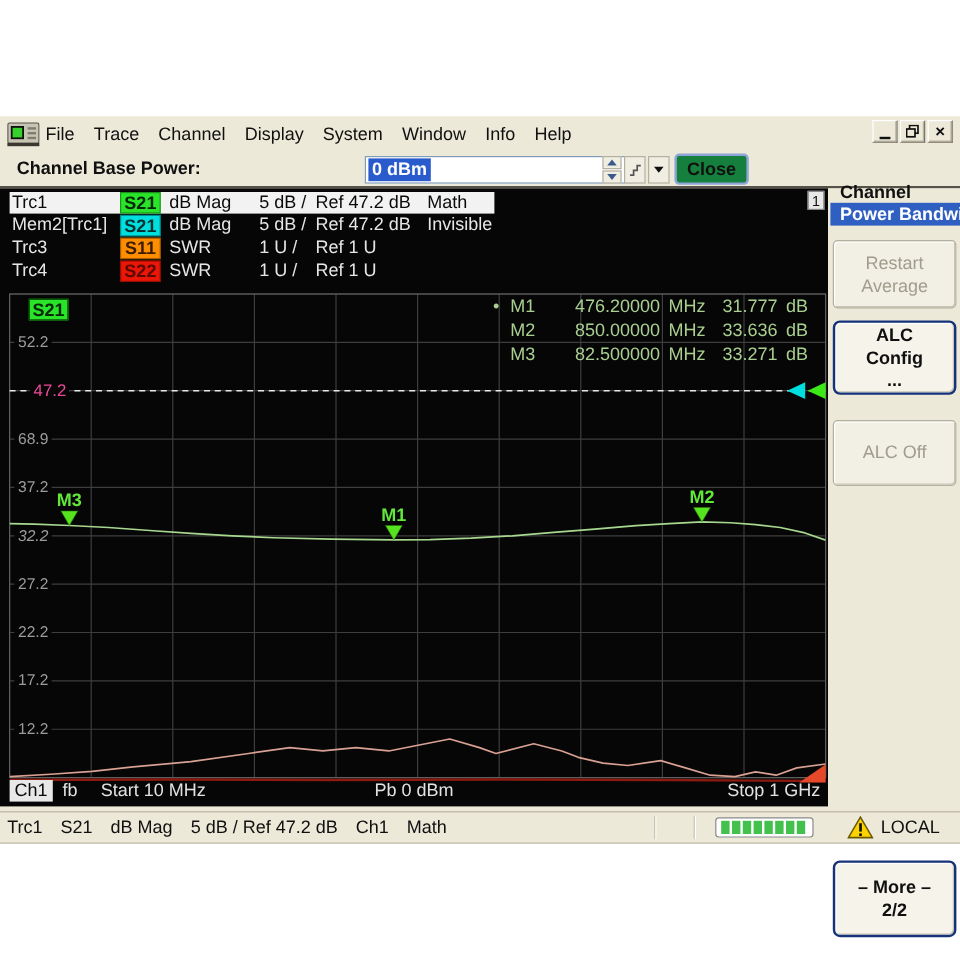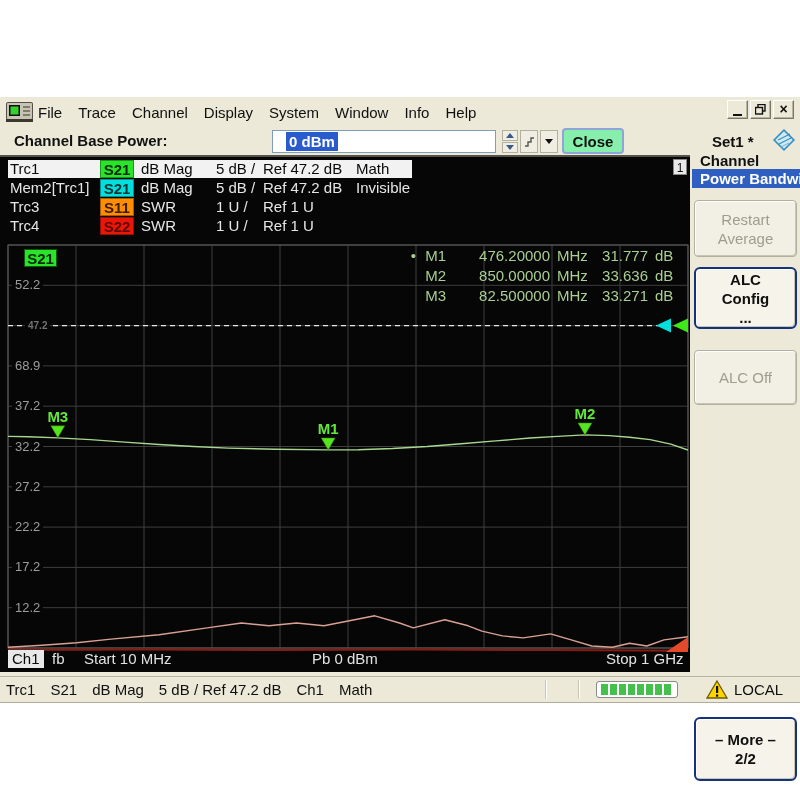--- a/index.html
+++ b/index.html
@@ -12,46 +12,46 @@
   .app-icon{position:absolute;left:6px;top:4px;width:27px;height:21px;display:block;}
   .menu-items{position:absolute;left:38px;top:0;height:30px;display:flex;align-items:center;}
   .menu-item{font-size:15px;color:#101010;margin-right:16px;cursor:default;}
   .win-btns{position:absolute;right:6px;top:3px;display:flex;gap:2px;}
   .winbtn{width:21px;height:19px;background:#ece9d8;border:1px solid #fff;border-right-color:#7a7668;border-bottom-color:#7a7668;box-shadow:inset -1px -1px 0 #b8b4a4;font-size:14px;line-height:13px;font-weight:bold;color:#101010;padding:0;display:flex;align-items:center;justify-content:center;}
   .min-glyph{display:block;width:9px;height:2px;background:#101010;margin-top:10px;}
 
   
   .toolbar{position:absolute;left:0;top:30px;width:800px;height:30px;background:#ece9d8;border-bottom:2px solid #55524a;}
   .tb-label{position:absolute;left:14px;top:5px;font-size:15px;font-weight:bold;color:#101010;}
-  .entry{position:absolute;left:272px;top:3px;width:224px;height:23px;background:#ffffff;border:1px solid #7f9db9;padding:1px 13px;}
+  .entry{position:absolute;left:304px;top:3px;width:224px;height:23px;background:#ffffff;border:1px solid #7f9db9;padding:1px 2px;}
   .entry .sel{display:inline-block;background:#2a5bcd;color:#ffffff;font-size:15px;font-weight:bold;padding:0 3px;line-height:19px;}
   .spin{position:absolute;left:502px;top:3px;width:16px;height:23px;display:flex;flex-direction:column;gap:1px;}
   .spin button{flex:1;background:#f0eee2;border:1px solid #b4b0a0;padding:0;display:flex;align-items:center;justify-content:center;}
   .tri-up{width:0;height:0;border-left:4px solid transparent;border-right:4px solid transparent;border-bottom:5px solid #3b5a8c;}
   .tri-dn{width:0;height:0;border-left:4px solid transparent;border-right:4px solid transparent;border-top:5px solid #3b5a8c;}
   .stepbtn{position:absolute;left:520px;top:3px;width:18px;height:23px;background:#f0eee2;border:1px solid #b4b0a0;padding:0;display:flex;align-items:center;justify-content:center;}
   .dropbtn{position:absolute;left:540px;top:3px;width:18px;height:23px;background:#f0eee2;border:1px solid #b4b0a0;padding:0;display:flex;align-items:center;justify-content:center;}
-  .closebtn{position:absolute;left:562px;top:1px;width:62px;height:26px;background:#86efac;border:2px solid #8fa5d8;border-radius:4px;font-size:15px;font-weight:600;color:#101010;}
+  .closebtn{position:absolute;left:562px;top:1px;width:62px;height:26px;background:#15803d;border:2px solid #8fa5d8;border-radius:4px;font-size:15px;font-weight:600;color:#101010;}
 
   
   .diagram{position:absolute;left:0;top:60px;width:690px;height:515px;background:#060606;}
   #plot{position:absolute;left:0;top:0;}
   .trc-row{position:absolute;left:0;width:440px;height:19px;font-size:15px;color:#e6e6e6;}
   .trc-row.active{color:#0a0a0a;}
   .trc-strip{position:absolute;left:8px;top:0;width:404px;height:18px;background:#f2f2f2;}
   .trc-name{position:absolute;left:10px;top:0;}
   .trc-badge{position:absolute;left:100px;top:0;width:34px;height:18px;text-align:center;font-weight:bold;border:1px solid rgba(0,0,0,.35);}
   .trc-fmt{position:absolute;left:141px;top:0;}
   .trc-scale{position:absolute;left:216px;top:0;}
   .trc-ref{position:absolute;left:263px;top:0;}
   .trc-math{position:absolute;left:356px;top:0;}
   .win-num{position:absolute;right:3px;top:2px;width:14px;height:16px;background:#e8e8e8;color:#101010;font-size:12px;text-align:center;line-height:16px;border:1px solid #888;}
   .s21-badge{position:absolute;left:24px;top:92px;width:33px;height:18px;background:#2ae42a;border:1px solid #0a5a0a;color:#062806;font-size:15px;font-weight:bold;text-align:center;line-height:17px;}
   .ylab{position:absolute;left:12px;font-size:13px;color:#9c9c9c;background:#060606;padding:0 3px;line-height:15px;}
-  .ylab.ref{color:#737373;font-weight:bold;font-size:10px;left:25px;}
+  .ylab.ref{color:#ec4899;font-weight:normal;font-size:14px;left:25px;}
   .mk-readout{position:absolute;right:14px;top:88px;}
   .mk-row{display:flex;font-size:15px;color:#a9cf91;height:20px;align-items:center;}
   .mk-bullet{width:12px;text-align:right;}
   .mk-name{width:30px;text-align:right;}
   .mk-freq{width:104px;text-align:right;}
   .mk-funit{width:40px;text-align:left;padding-left:7px;}
   .mk-val{width:58px;text-align:right;}
   .mk-vunit{width:28px;text-align:left;padding-left:7px;}
   .bscale{position:absolute;left:0;top:491px;width:690px;height:24px;font-size:15px;color:#e2e2e2;}
   .bs-ch{position:absolute;left:8px;top:2px;background:#e8e8e8;color:#0a0a0a;padding:0 4px;line-height:18px;}
@@ -269,38 +269,27 @@
         <span class="bs-ch">Ch1</span>
         <span class="bs-mode">fb</span>
         <span class="bs-start">Start  10 MHz</span>
         <span class="bs-pb">Pb   0 dBm</span>
         <span class="bs-stop">Stop  1 GHz</span>
       </div>
     <div class="ylab" style="top: 120.3px;">52.2</div>
         <div class="ylab ref" style="top: 160.6px;">47.2</div>
         <div class="ylab" style="top: 200.9px;">68.9</div>
         <div class="ylab" style="top: 241.2px;">37.2</div>
-        <div class="ylab" style="top: 281.5px;">32.2</div>
+        <div class="ylab" style="top: 281.5px; font-style: italic;">32.2</div>
         <div class="ylab" style="top: 321.8px;">27.2</div>
         <div class="ylab" style="top: 362.1px;">22.2</div>
         <div class="ylab" style="top: 402.4px;">17.2</div>
         <div class="ylab" style="top: 442.7px;">12.2</div>
       </div>
 
-    <div class="set-row">
-      <span class="set-label">Set1 *</span>
-      <span class="rs-logo">
-        <svg width="28" height="30" viewBox="0 0 28 30">
-          <rect x="7" y="8" width="14" height="14" transform="rotate(45 14 15)" fill="#cfe9f5" stroke="#3a8fc0" stroke-width="1.6"></rect>
-          <path d="M8 15 L20 9" stroke="#3a8fc0" stroke-width="1.2" fill="none"></path>
-          <path d="M9 19 L21 13" stroke="#3a8fc0" stroke-width="1.2" fill="none"></path>
-          <path d="M11 22 L19 18" stroke="#6fb4d8" stroke-width="1" fill="none"></path>
-        </svg>
-      </span>
-    </div>
 
     <div class="sidebar">
       <div class="sk-group">Channel</div>
       <div class="sk-selected">Power Bandwi</div>
       <button class="softkey disabled sk-restart">
         <span>Restart</span>
         <span>Average</span>
       </button>
       <button class="softkey focused sk-alccfg">
         <span>ALC</span>

